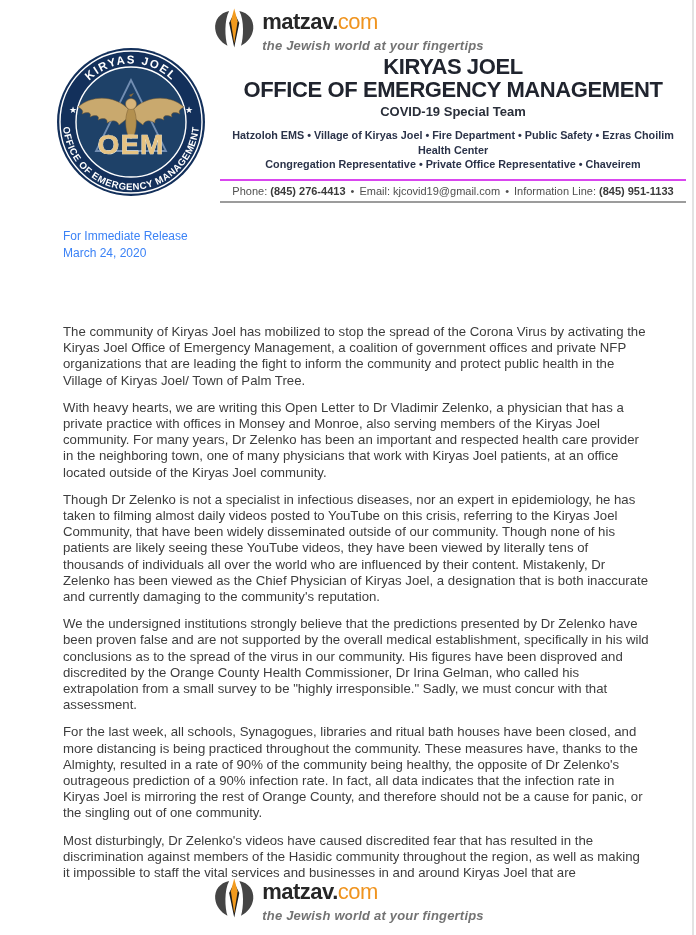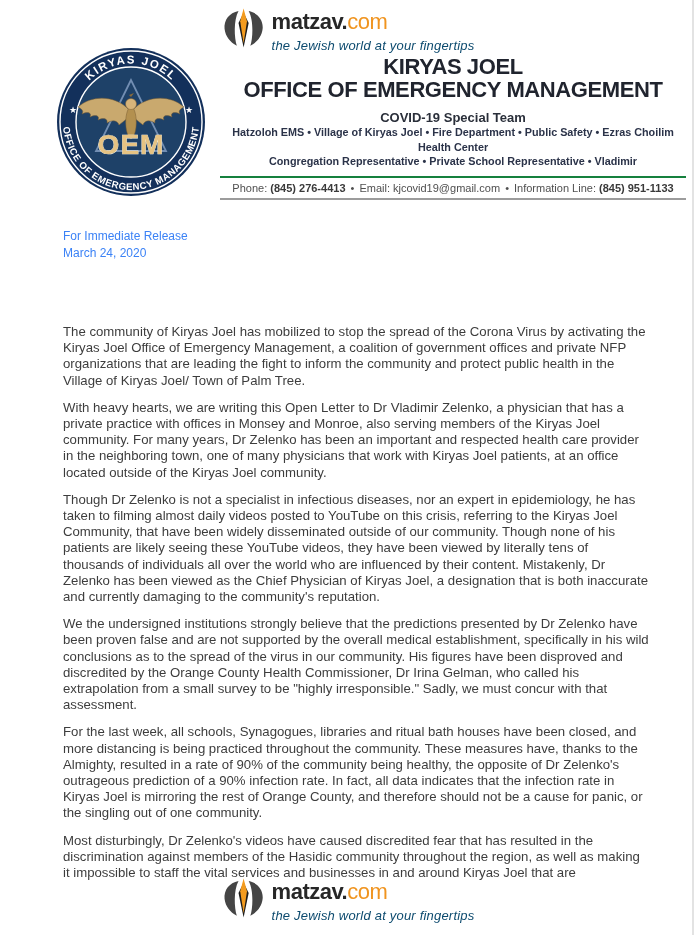--- a/index.html
+++ b/index.html
@@ -13,31 +13,31 @@
 
   
   .matzav-logo { position:absolute; display:flex; align-items:flex-start; gap:6px; }
   .matzav-logo.header { top:4px; left:50%; transform:translateX(-50%); }
   .matzav-logo.footer { top:874px; left:50%; transform:translateX(-50%); }
   .matzav-icon { width:44px; height:40px; margin-top:4px; }
   .matzav-textcol { display:flex; flex-direction:column; }
   .matzav-wordmark { font-size:22px; line-height:36px; letter-spacing:-0.5px; }
   .matzav-name { font-weight:700; color:#272727; }
   .matzav-tld { font-weight:400; color:#f0941f; }
-  .matzav-tagline { font-size:13px; font-style:italic; color:#0c4a6e; letter-spacing:0.2px; margin-top:-2px; }
+  .matzav-tagline { font-size:13px; font-style:italic; color:#737373; letter-spacing:0.2px; margin-top:-2px;font-weight:bold; }
 
   
   .letterhead { position:absolute; top:47px; left:56px; right:10px; display:flex; align-items:flex-start; }
   .seal { width:150px; height:150px; flex:none; }
   .lh-text { flex:1; text-align:center; padding:8px 0 0 14px; }
   .lh-title { font-size:22px; font-weight:700; line-height:23px; color:#20242e; letter-spacing:-0.4px; }
-  .lh-subtitle { font-size:13px; font-weight:700; color:#2a2f3a; margin-top:9px; }
-  .lh-members { font-size:10.8px; font-weight:700; color:#2b3349; line-height:14.5px; }
+  .lh-subtitle { font-size:13px; font-weight:700; color:#2a2f3a; margin-top:3px; }
+  .lh-members { margin-top:9px; font-size:10.8px; font-weight:700; color:#2b3349; line-height:14.5px; }
   .lh-contact {
-    margin-top:7px; border-top:2px solid #15803d; border-bottom:2px solid #9c9c9c;
+    margin-top:7px; border-top:2px solid #d946ef; border-bottom:2px solid #9c9c9c;
     padding:4px 0; font-size:11px; color:#4f4f4f; white-space:nowrap;
   }
   .lh-contact b { color:#3a3a3a; font-weight:700; }
   .sep { display:inline-block; margin:0 5px; color:#4f4f4f; }
 
   
   .release { position:absolute; top:228px; left:63px; font-size:12px; line-height:17px; color:#3b82f6; }
   .letter-title { position:absolute; top:270px; left:0; width:100%; text-align:center;
     font-size:18.5px; color:#303030; letter-spacing:0.2px; }
   .letter-body { position:absolute; top:308px; left:63px; width:587px;margin-top:16px; }
@@ -90,21 +90,21 @@
       <text x="17" y="66" text-anchor="middle" font-size="9" fill="#ffffff">★</text>
       <text x="133" y="66" text-anchor="middle" font-size="9" fill="#ffffff">★</text>
     </svg>
 
     <div class="lh-text">
       <div class="lh-title">KIRYAS JOEL</div>
       <div class="lh-title">OFFICE OF EMERGENCY MANAGEMENT</div>
       <div class="lh-subtitle">COVID-19 Special Team</div>
       <div class="lh-members">
         <div>Hatzoloh EMS • Village of Kiryas Joel • Fire Department • Public Safety • Ezras Choilim Health Center</div>
-        <div>Congregation Representative • Private School Representative • Vladimir</div>
+        <div>Congregation Representative • Private Office Representative • Chaveirem</div>
       </div>
       <div class="lh-contact">
         <span>Phone:</span>
         <b>(845) 276-4413</b><span class="sep">•</span><span>Email:</span>
         <span>kjcovid19@gmail.com</span><span class="sep">•</span><span>Information Line:</span>
         <b>(845) 951-1133</b>
       </div>
     </div>
   </div>
 

